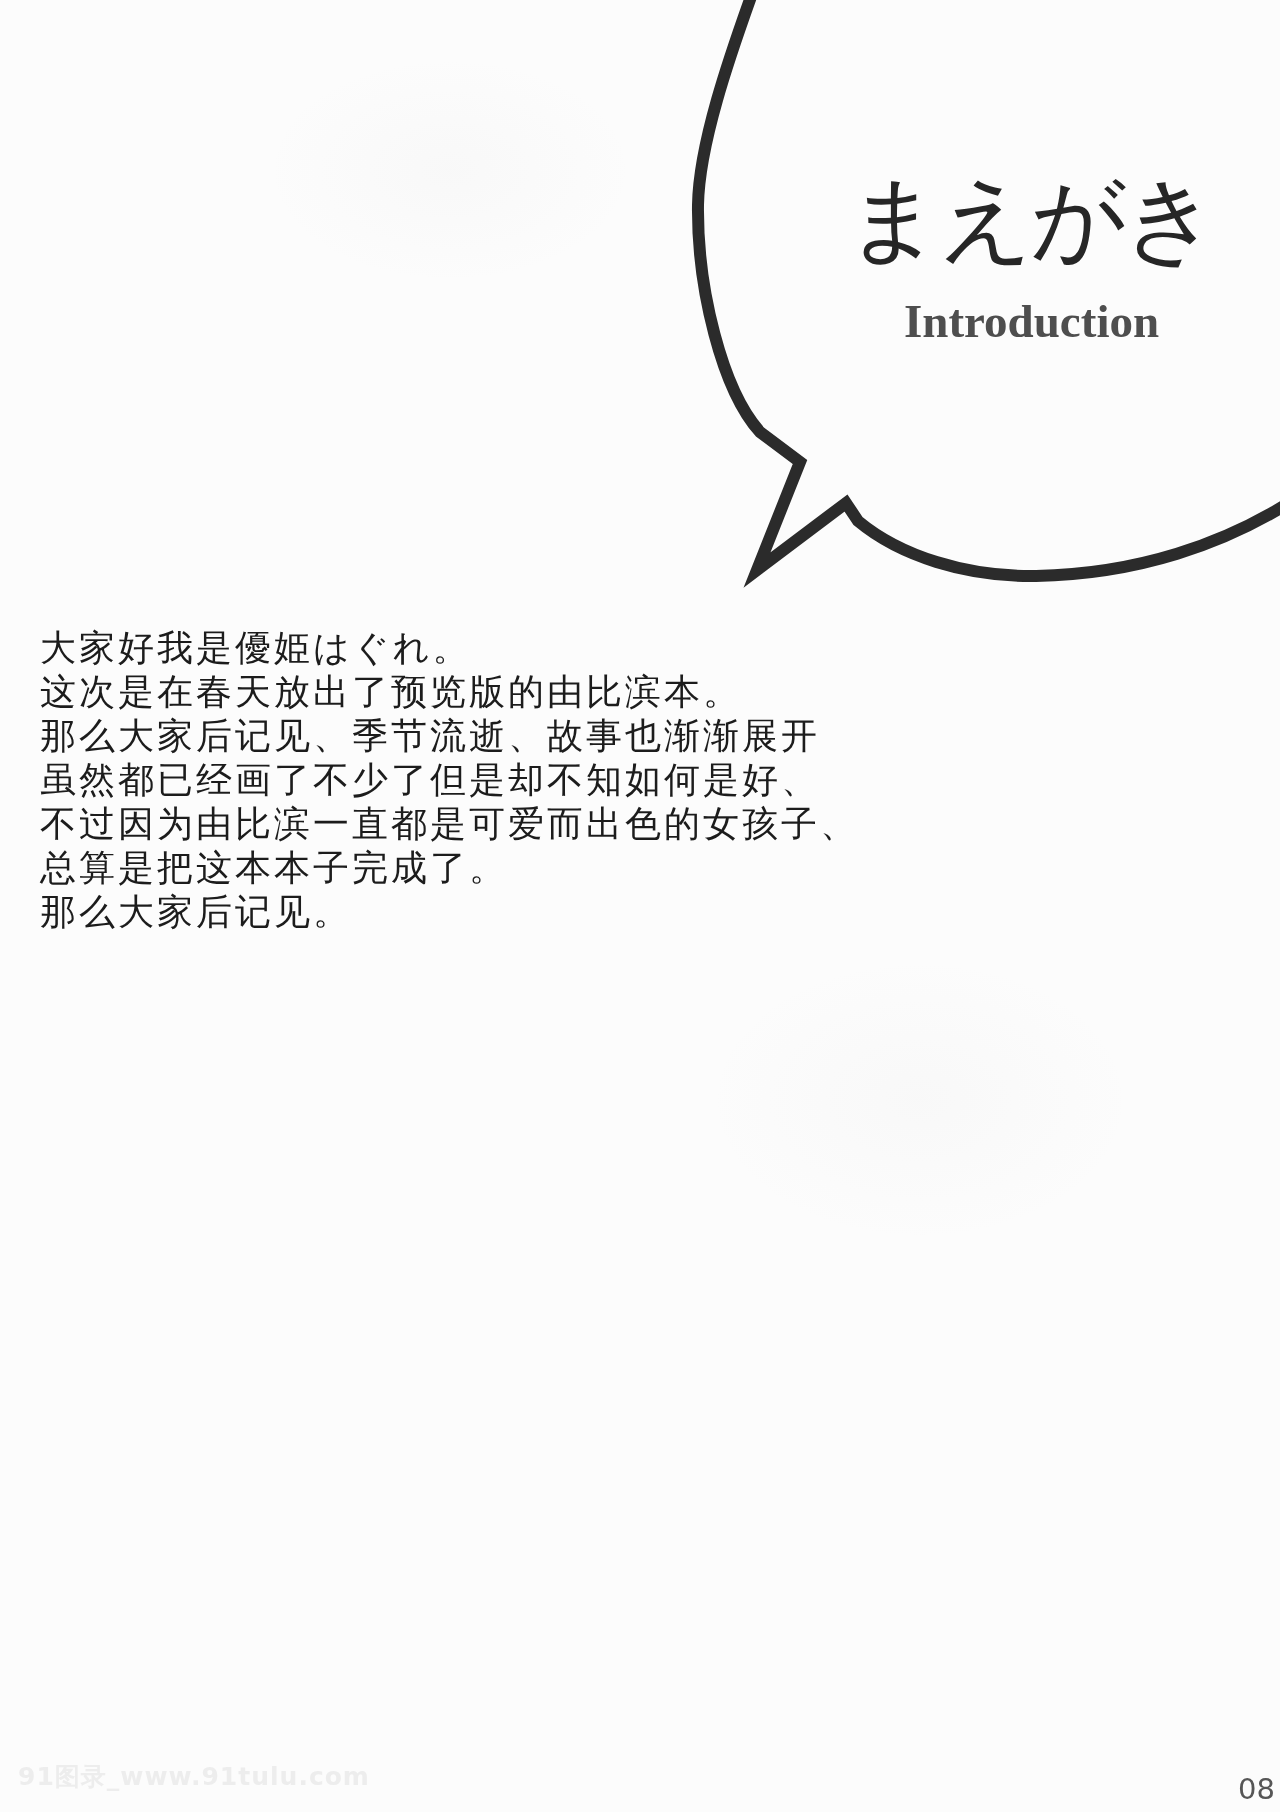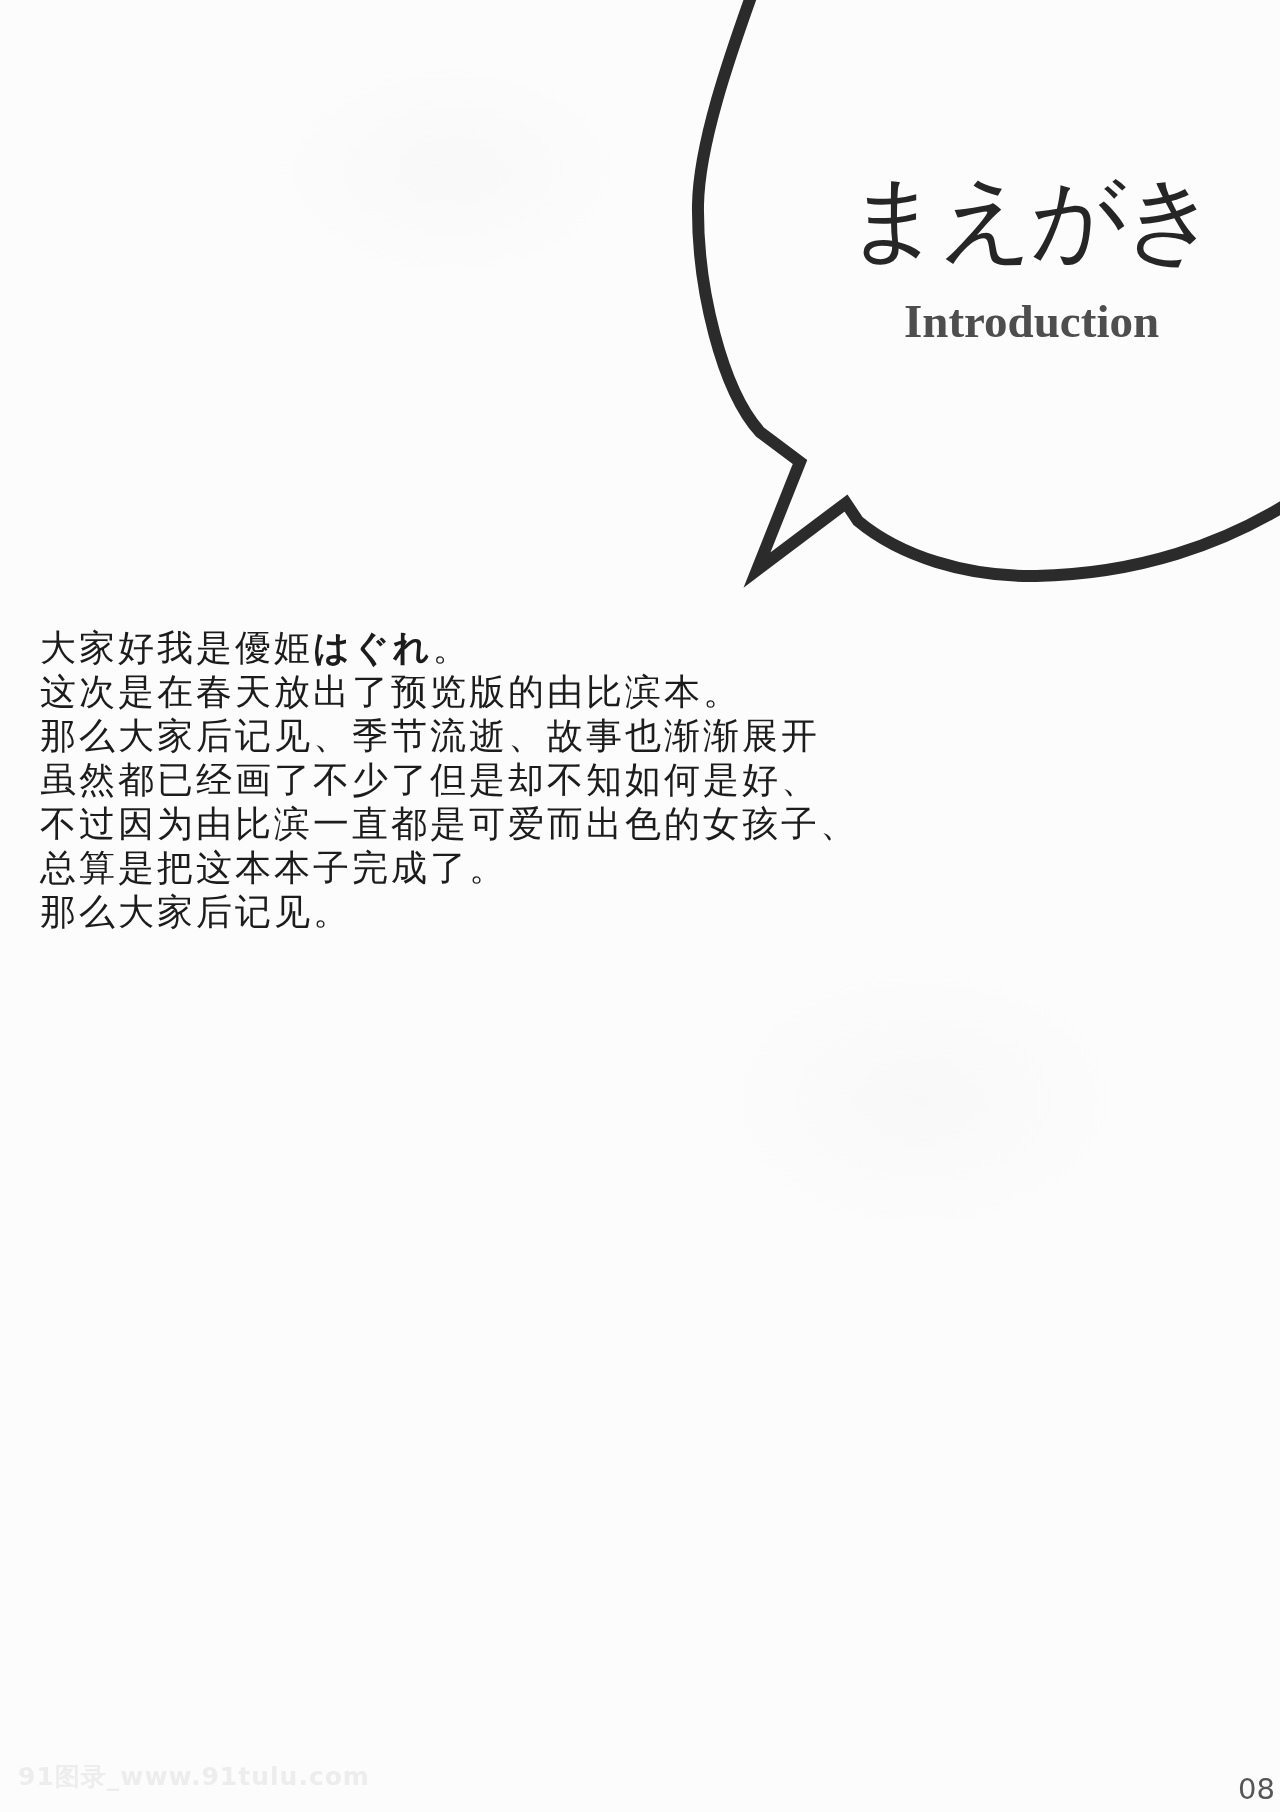--- a/index.html
+++ b/index.html
@@ -64,21 +64,21 @@
     letter-spacing: 3px;
     font-family: "DejaVu Sans", sans-serif;
   }
   .intro .line {
     margin: 0;
     padding: 0;
     white-space: nowrap;
     font-weight: 400;
   }
   .intro .bold {
-    font-weight: 700;
+    font-weight: 400;
   }
   .watermark {
     position: absolute;
     left: 18px;
     top: 1760px;
     font-size: 25px;
     font-weight: bold;
     letter-spacing: 1px;
     color: #ededed;
     white-space: nowrap;

